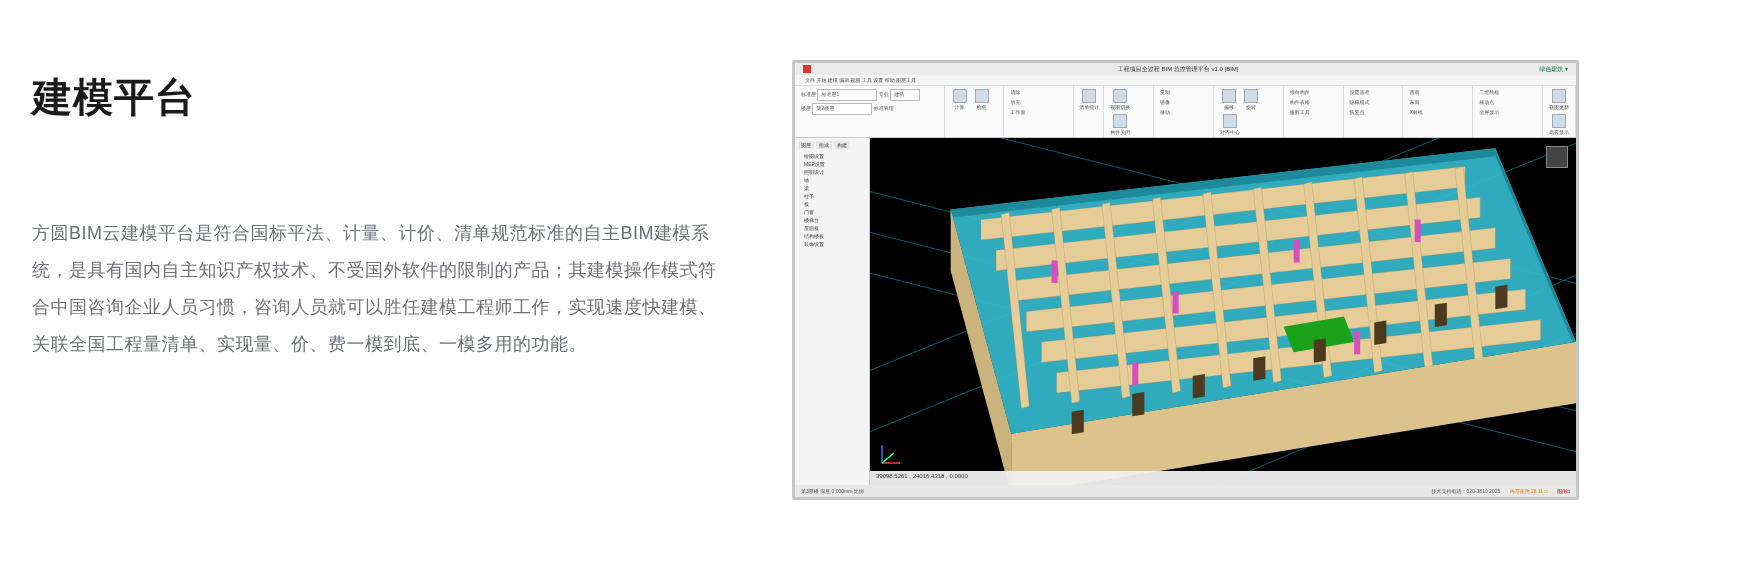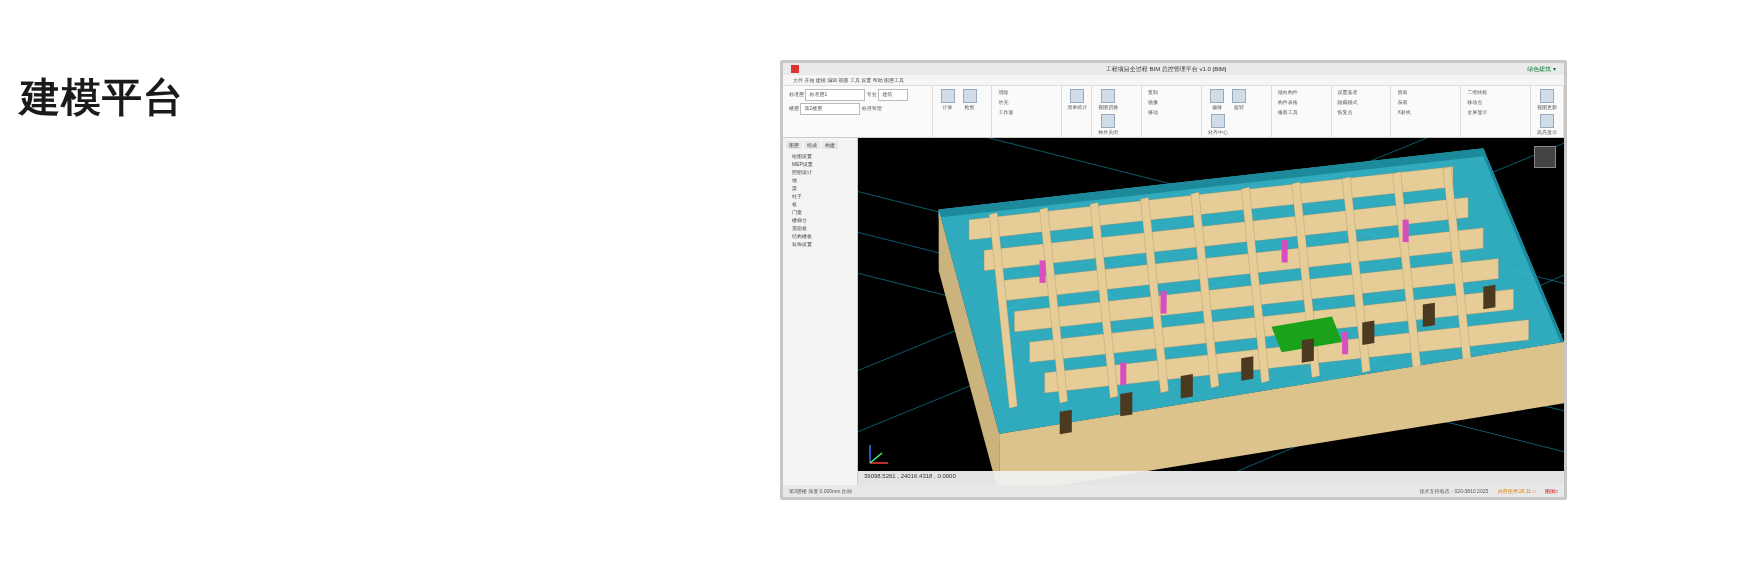--- a/index.html
+++ b/index.html
@@ -6,21 +6,21 @@
 body {
   font-family: "Microsoft YaHei", "PingFang SC", sans-serif;
   background: #fff;
   width: 1746px;
   height: 587px;
   position: relative;
 }
 .container {
   display: flex;
   align-items: flex-start;
-  padding: 70px 20px 40px 20px;
+  padding: 70px 20px 40px 32px;
   gap: 60px;
 }
 .text-col {
   flex: 0 0 700px;
 }
 .heading {
   font-size: 40px;
   font-weight: 700;
   color: #1a1a1a;
   margin-bottom: 90px;
@@ -150,20 +150,21 @@
 .status-right span { margin-left:8px; }
 .status-right .orange { color:#d88400; }
 .status-right .red { color:#c00; }
 </style>
 </head>
 <body>
 
 <div class="container">
   <div class="text-col">
     <h1 class="heading">建模平台</h1>
+    <p class="desc">方圆BIM云建模平台是符合国标平法、计量、计价、清单规范标准的自主BIM建模系统，是具有国内自主知识产权技术、不受国外软件的限制的产品；其建模操作模式符合中国咨询企业人员习惯，咨询人员就可以胜任建模工程师工作，实现速度快建模、关联全国工程量清单、实现量、价、费一模到底、一模多用的功能。</p>
   </div>
 
   <div class="image-col">
 
     <div class="app-titlebar">
       <div class="red-dot"></div>
       <div class="app-title-center">工程项目全过程 BIM 总控管理平台 v1.0 [BIM]</div>
       <div class="app-title-right">绿色建筑 ▾</div>
     </div>
 

